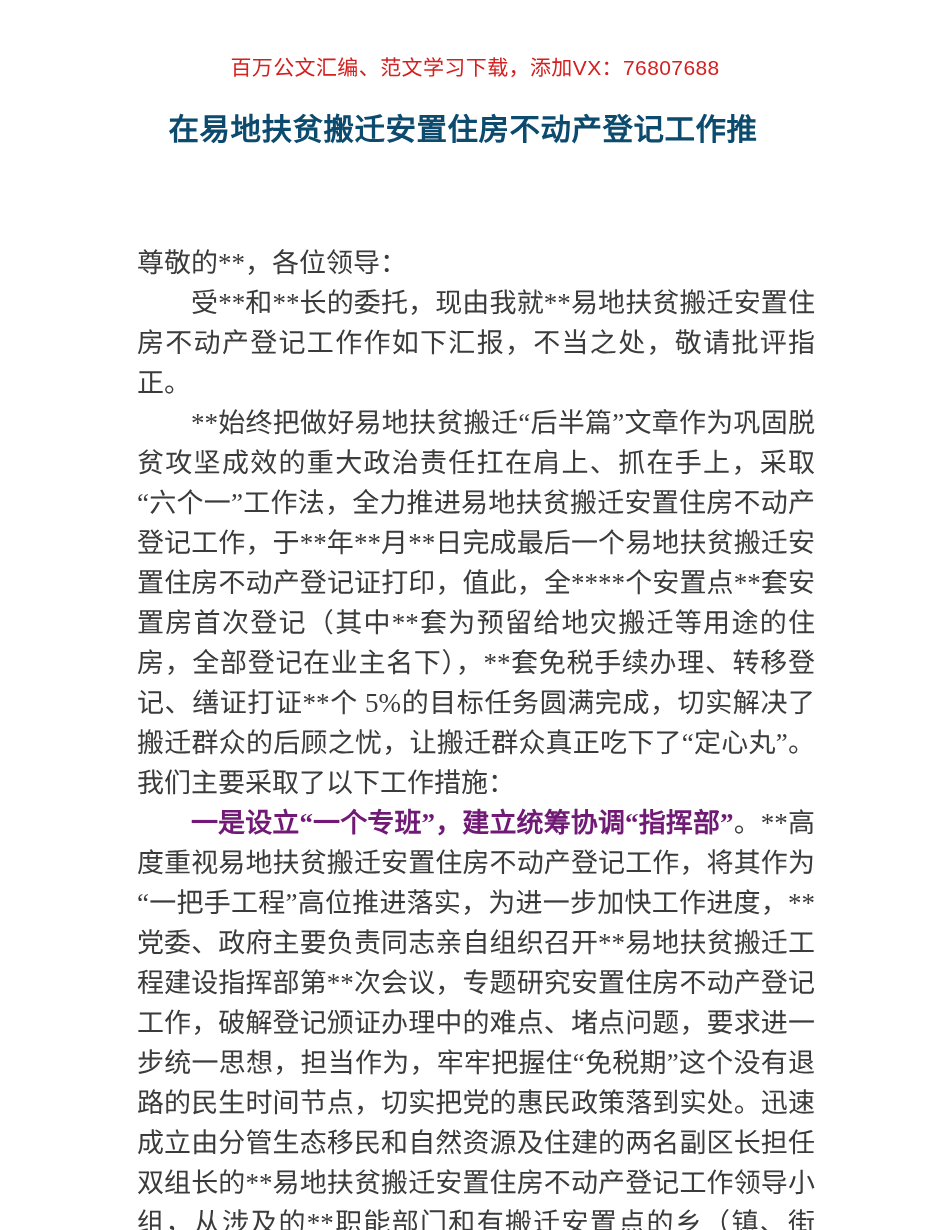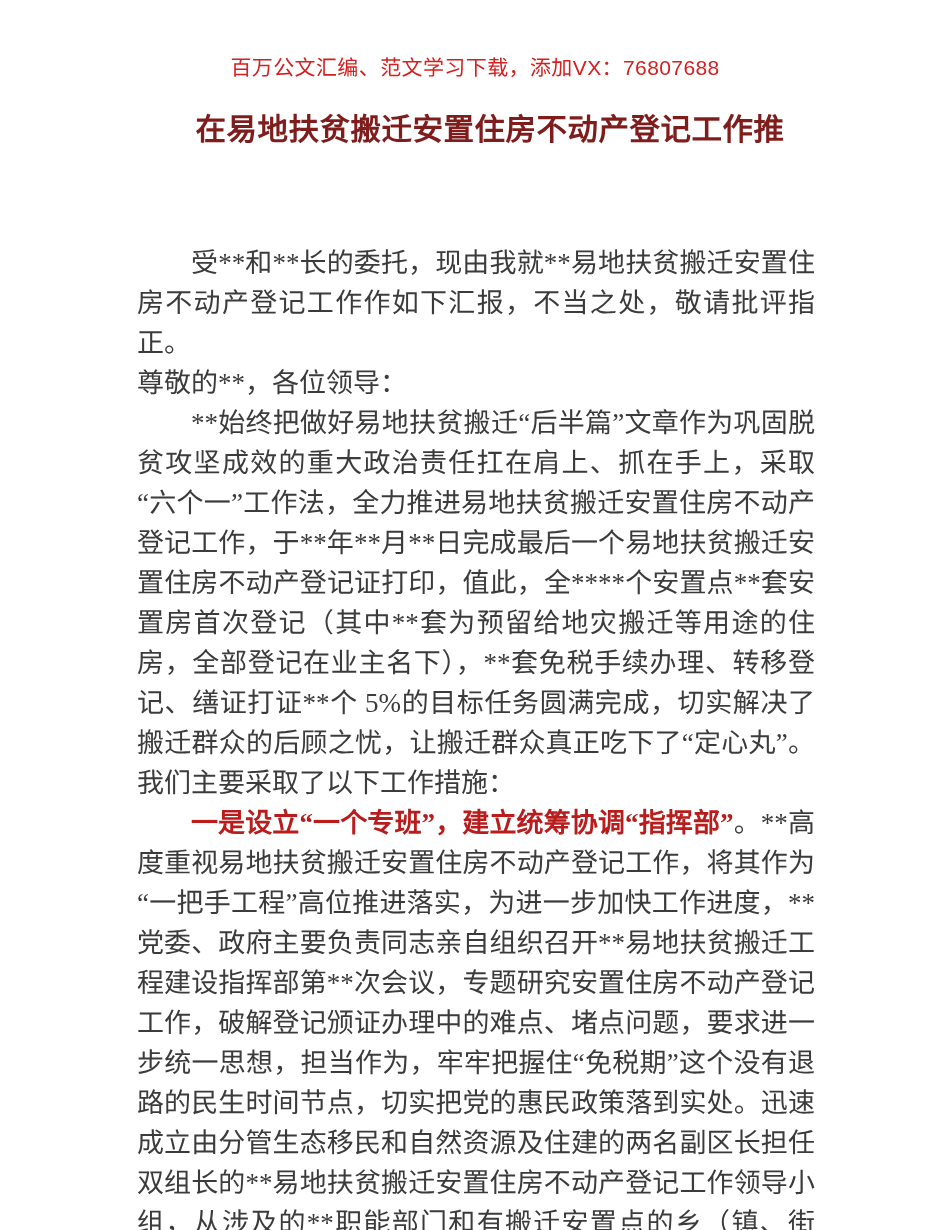--- a/index.html
+++ b/index.html
@@ -40,28 +40,28 @@
     font-weight: 400;
     color: #d42020;
     letter-spacing: 0.4px;
     white-space: nowrap;
   }
 
   
   .doc-title {
     position: absolute;
     top: 107px;
-    left: 152px;
+    left: 125px;
     width: 676px;
     text-align: center;
     font-family: "Liberation Serif", "DejaVu Serif", serif;
     font-weight: 700;
     font-size: 30.5px;
     line-height: 46px;
-    color: #7f1d1d;
+    color: #0c4a6e;
     letter-spacing: 0.5px;
   }
 
   
   .doc-body {
     position: absolute;
     top: 243px;
     left: 137px;
     width: 678px;
   }
@@ -82,41 +82,41 @@
     margin-top: 0;
   }
   .para.indent {
     text-indent: 2em;
   }
   .para.salutation {
     text-indent: 0;
   }
   .lead-bold {
     font-weight: 700;
-    color: #b91c1c;
+    color: #701a75;
   }
 </style>
 </head>
 <body>
 
 <div class="page">
 
   <div class="promo-banner">
     <span class="promo-text">百万公文汇编、范文学习下载，添加VX：76807688</span>
   </div>
 
   <div class="doc-title">
     <span>在易地扶贫搬迁安置住房不动产登记工作推</span><br>
   </div>
 
   <div class="doc-body">
 
+    <p class="para salutation">尊敬的**，各位领导：</p>
+
     <p class="para indent">受**和**长的委托，现由我就**易地扶贫搬迁安置住房不动产登记工作作如下汇报，不当之处，敬请批评指正。</p>
-
-    <p class="para salutation">尊敬的**，各位领导：</p>
 
     <p class="para indent">**始终把做好易地扶贫搬迁“后半篇”文章作为巩固脱贫攻坚成效的重大政治责任扛在肩上、抓在手上，采取“六个一”工作法，全力推进易地扶贫搬迁安置住房不动产登记工作，于**年**月**日完成最后一个易地扶贫搬迁安置住房不动产登记证打印，值此，全****个安置点**套安置房首次登记（其中**套为预留给地灾搬迁等用途的住房，全部登记在业主名下），**套免税手续办理、转移登记、缮证打证**个 5%的目标任务圆满完成，切实解决了搬迁群众的后顾之忧，让搬迁群众真正吃下了“定心丸”。我们主要采取了以下工作措施：</p>
 
     <p class="para indent"><span class="lead-bold">一是设立“一个专班”，建立统筹协调“指挥部”</span><span>。**高度重视易地扶贫搬迁安置住房不动产登记工作，将其作为“一把手工程”高位推进落实，为进一步加快工作进度，**党委、政府主要负责同志亲自组织召开**易地扶贫搬迁工程建设指挥部第**次会议，专题研究安置住房不动产登记工作，破解登记颁证办理中的难点、堵点问题，要求进一步统一思想，担当作为，牢牢把握住“免税期”这个没有退路的民生时间节点，切实把党的惠民政策落到实处。迅速成立由分管生态移民和自然资源及住建的两名副区长担任双组长的**易地扶贫搬迁安置住房不动产登记工作领导小组，从涉及的**职能部门和有搬迁安置点的乡（镇、街道）抽调**名业务技术骨干充实到工作专班统一办公，现场协调推进全**易地扶贫搬迁安置住房不动产登记工作，确保高质高效、保质保量提前完成目标任务。</span></p>
 
   </div>
 
 </div>
 
 </body></html>

